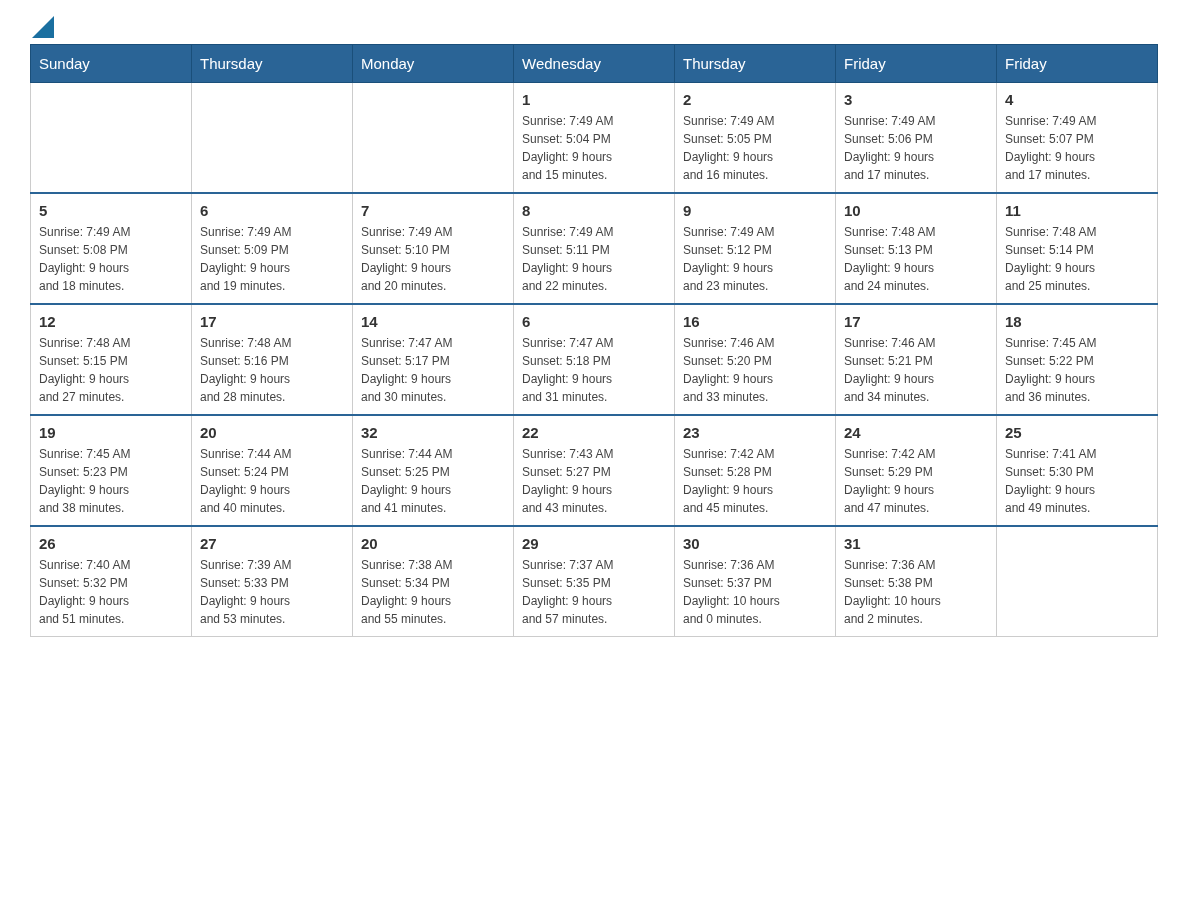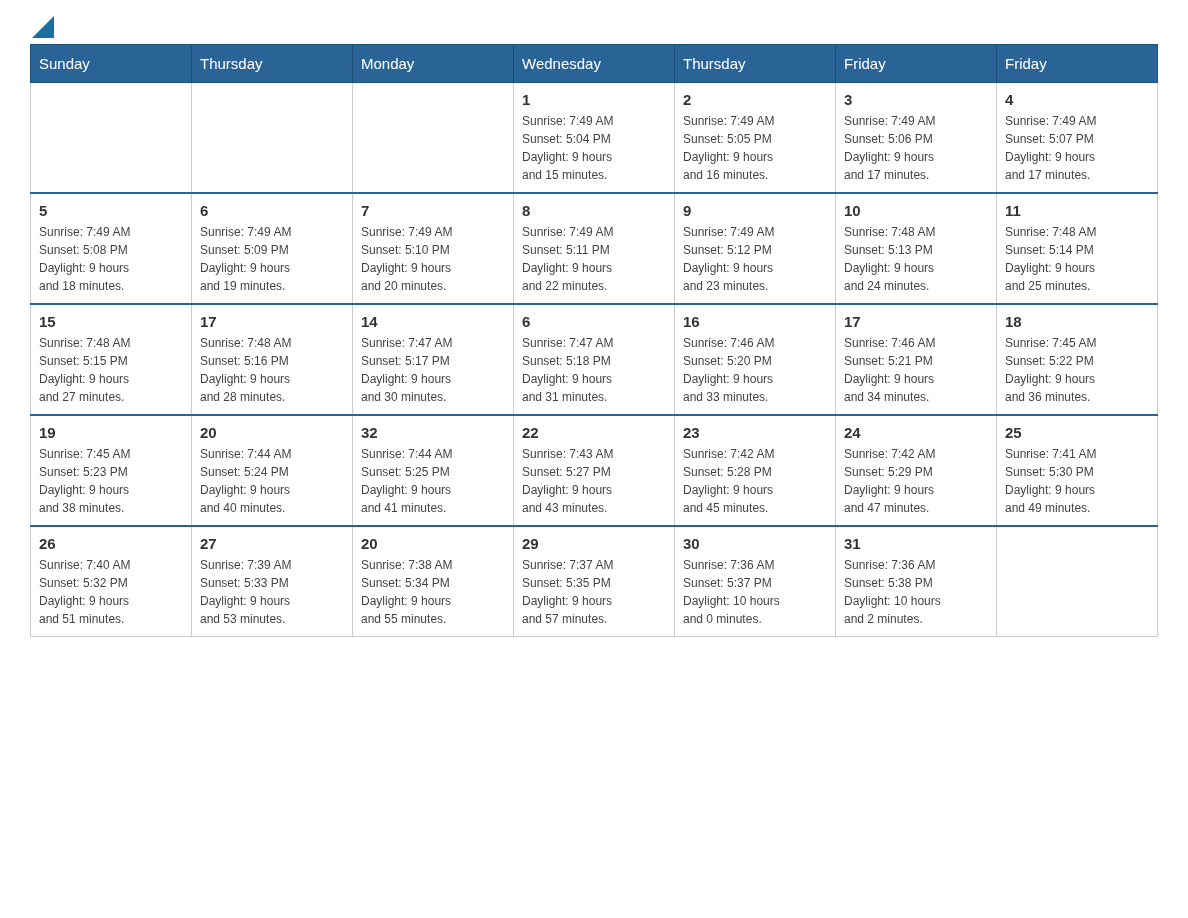--- a/index.html
+++ b/index.html
@@ -171,21 +171,21 @@
           <span class="day-number">10</span>
           <div class="day-info">Sunrise: 7:48 AM<br>Sunset: 5:13 PM<br>Daylight: 9 hours<br>and 24 minutes.</div>
         </td>
         <td>
           <span class="day-number">11</span>
           <div class="day-info">Sunrise: 7:48 AM<br>Sunset: 5:14 PM<br>Daylight: 9 hours<br>and 25 minutes.</div>
         </td>
       </tr>
       <tr class="row-separator">
         <td>
-          <span class="day-number">15</span>
+          <span class="day-number">12</span>
           <div class="day-info">Sunrise: 7:48 AM<br>Sunset: 5:15 PM<br>Daylight: 9 hours<br>and 27 minutes.</div>
         </td>
         <td>
           <span class="day-number">17</span>
           <div class="day-info">Sunrise: 7:48 AM<br>Sunset: 5:16 PM<br>Daylight: 9 hours<br>and 28 minutes.</div>
         </td>
         <td>
           <span class="day-number">14</span>
           <div class="day-info">Sunrise: 7:47 AM<br>Sunset: 5:17 PM<br>Daylight: 9 hours<br>and 30 minutes.</div>
         </td>

